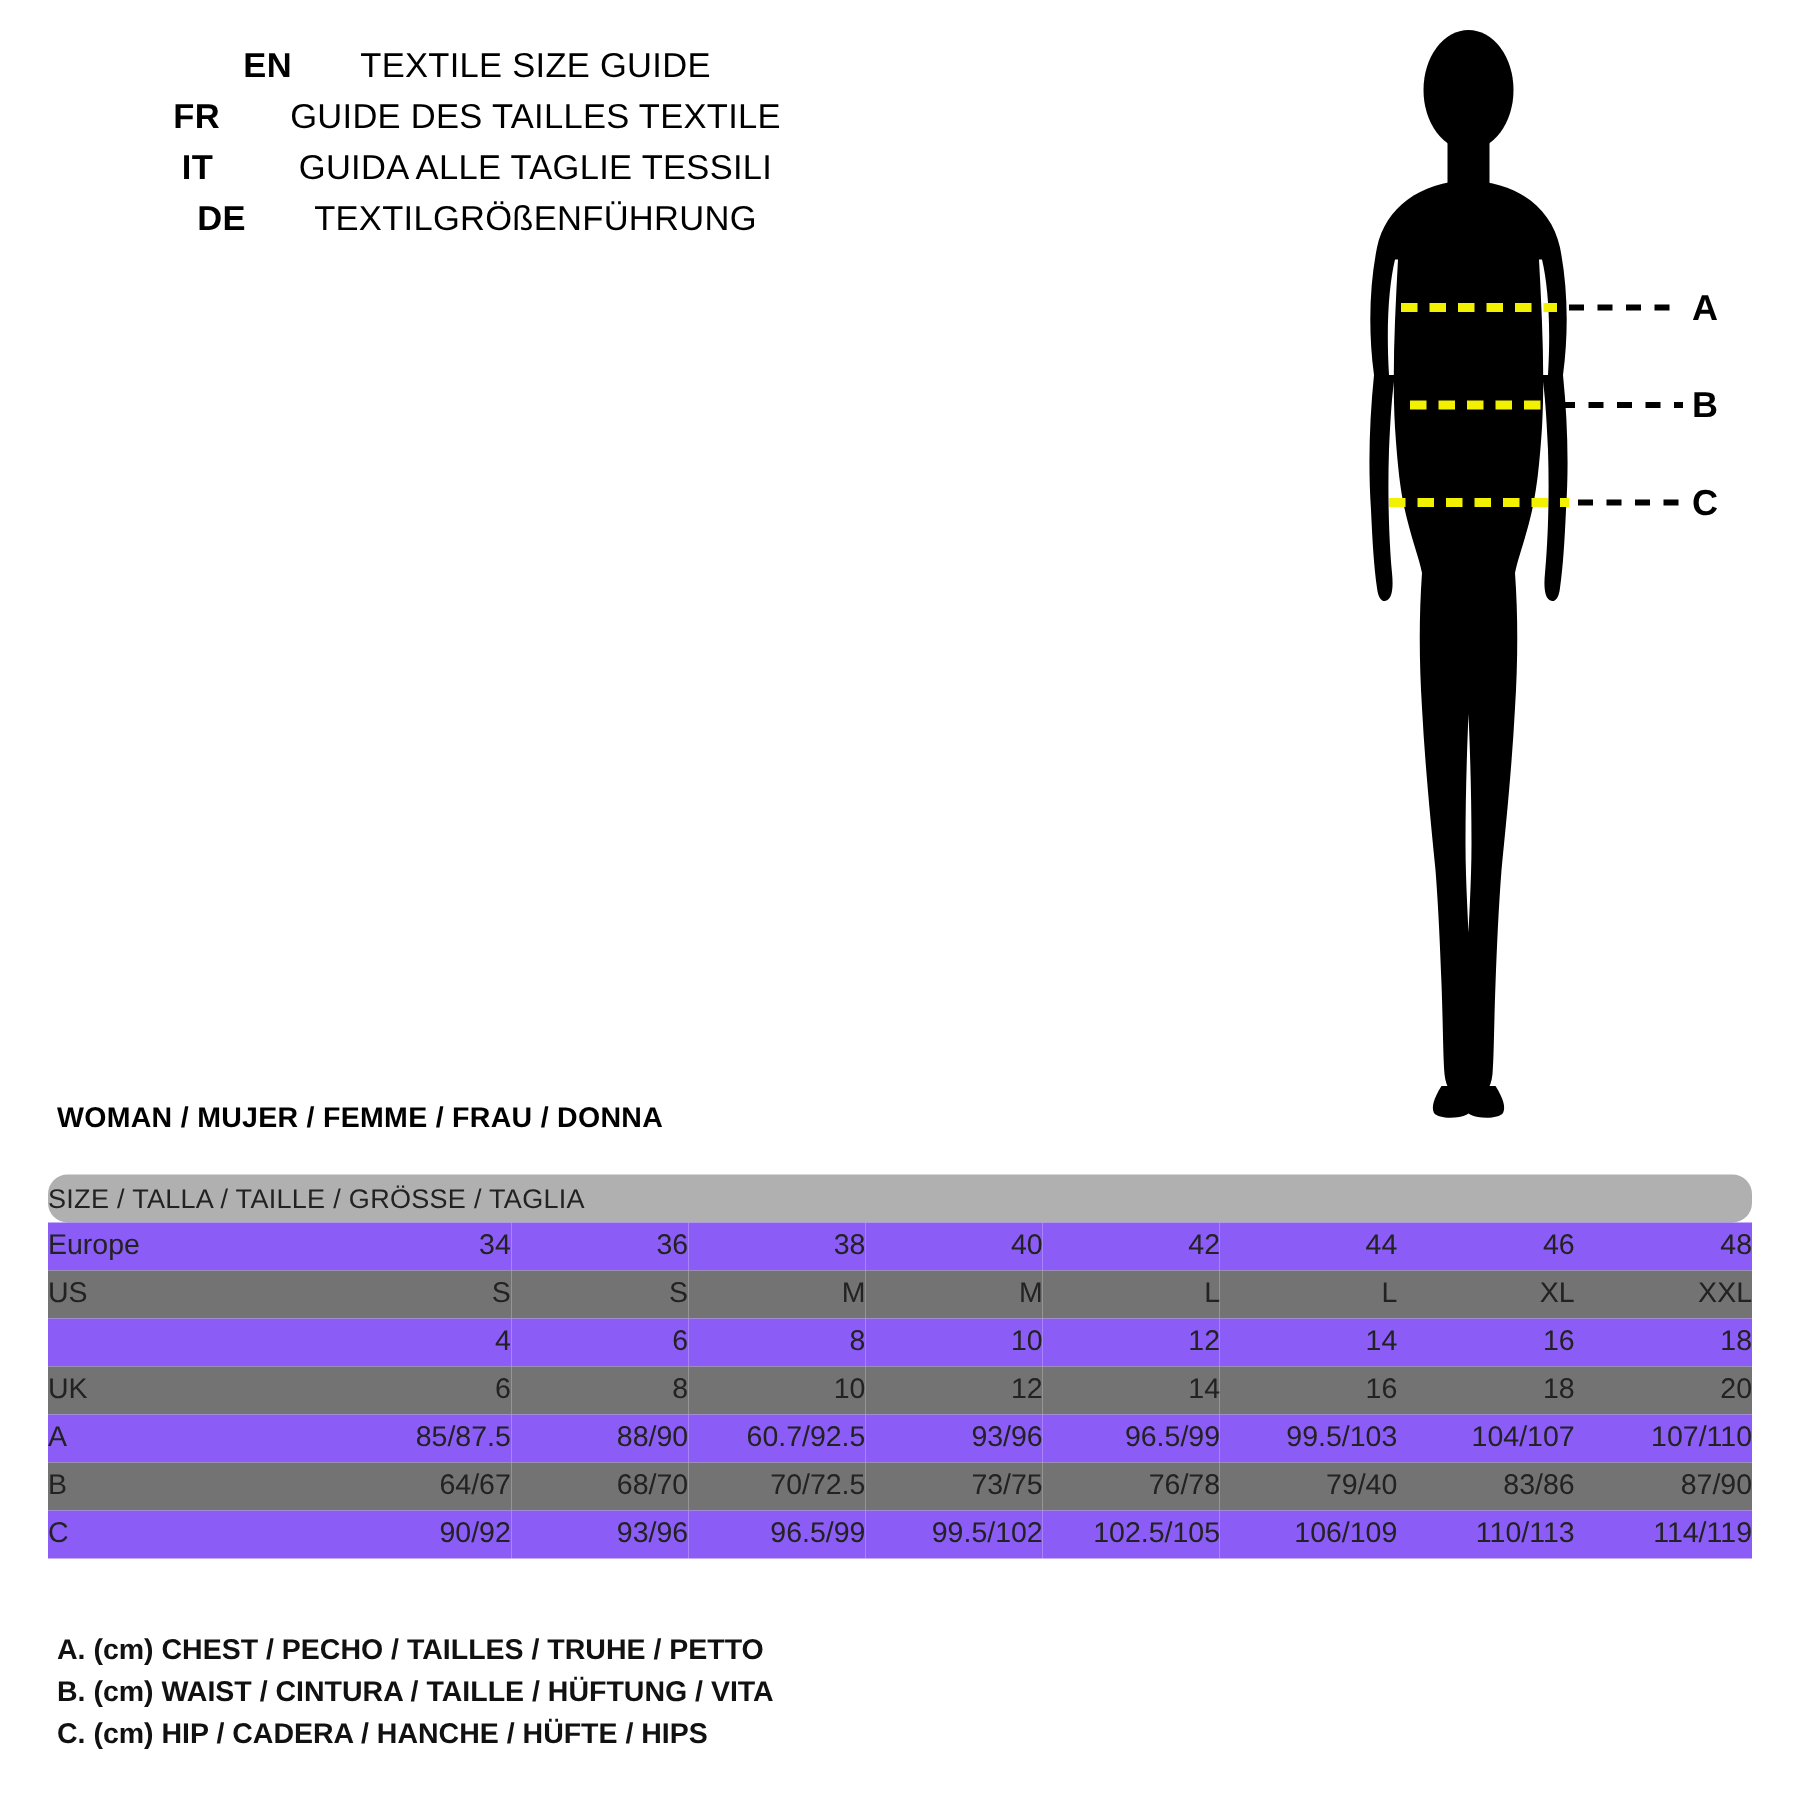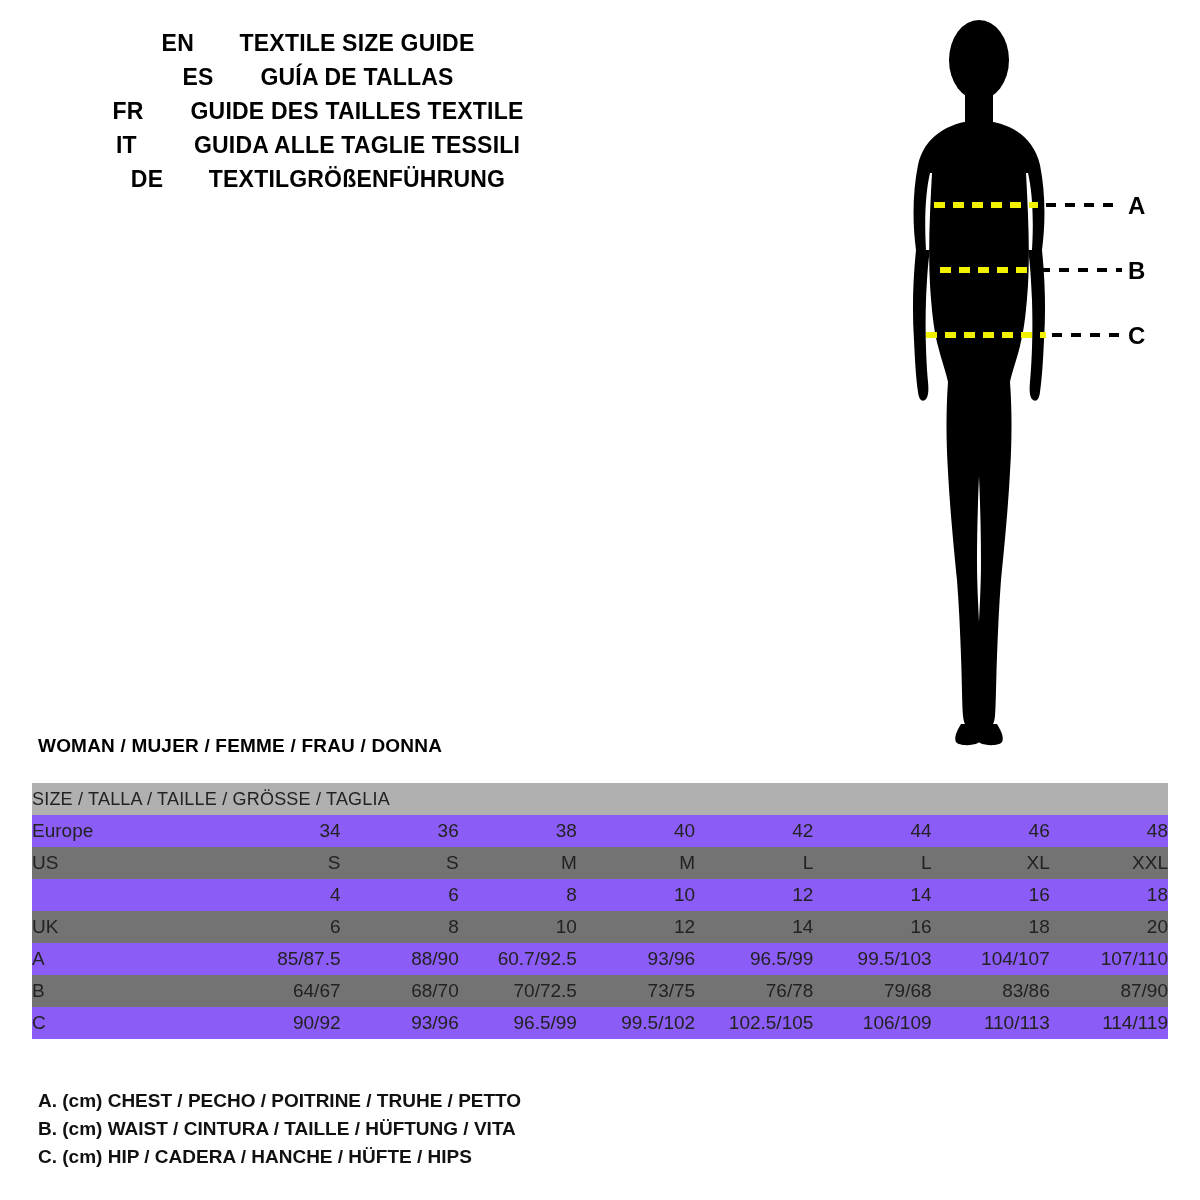--- a/index.html
+++ b/index.html
@@ -31,21 +31,21 @@
   }
   .lang-code {
     width: 78px;
     font-size: 23px;
     font-weight: bold;
     letter-spacing: 0.3px;
     color: #000;
   }
   .lang-text {
     font-size: 23px;
-    font-weight: bold;
+    font-weight: normal;
     letter-spacing: 0.2px;
     color: #000;
     white-space: nowrap;
   }
 
   
   .figure-wrap {
     position: absolute;
     left: 860px;
     top: 10px;
@@ -86,20 +86,21 @@
     font-weight: normal;
     color: #222;
   }
   .row-header td {
     background: #b0b0b0;
     font-weight: bold;
     font-size: 18px;
     color: #111;
     letter-spacing: 0.2px;
     height: 30px;
+    border-radius: 13px;
   }
   .row-light td { background: #8b5cf6; }
   .row-dark td  { background: #737373; }
 
   td.label-cell {
     text-align: left;
     padding-left: 10px;
     width: 190px;
   }
   td.val-cell {
@@ -119,24 +120,20 @@
   }
   .notes div { white-space: nowrap; }
 </style>
 </head>
 <body>
 
 <div class="lang-block">
   <div class="lang-row">
     <span class="lang-code">EN</span>
     <span class="lang-text">TEXTILE SIZE GUIDE</span>
-  </div>
-  <div class="lang-row">
-    <span class="lang-code">ES</span>
-    <span class="lang-text">GUÍA DE TALLAS</span>
   </div>
   <div class="lang-row">
     <span class="lang-code">FR</span>
     <span class="lang-text">GUIDE DES TAILLES TEXTILE</span>
   </div>
   <div class="lang-row">
     <span class="lang-code">IT</span>
     <span class="lang-text">GUIDA ALLE TAGLIE TESSILI</span>
   </div>
   <div class="lang-row">
@@ -294,36 +291,36 @@
       <td class="val-cell">107/110</td>
     </tr>
 
     <tr class="row-dark">
       <td class="label-cell">B</td>
       <td class="val-cell">64/67</td>
       <td class="val-cell">68/70</td>
       <td class="val-cell">70/72.5</td>
       <td class="val-cell">73/75</td>
       <td class="val-cell">76/78</td>
-      <td class="val-cell">79/68</td>
+      <td class="val-cell">79/40</td>
       <td class="val-cell">83/86</td>
       <td class="val-cell">87/90</td>
     </tr>
 
     <tr class="row-light">
       <td class="label-cell">C</td>
       <td class="val-cell">90/92</td>
       <td class="val-cell">93/96</td>
       <td class="val-cell">96.5/99</td>
       <td class="val-cell">99.5/102</td>
       <td class="val-cell">102.5/105</td>
       <td class="val-cell">106/109</td>
       <td class="val-cell">110/113</td>
       <td class="val-cell">114/119</td>
     </tr>
   </tbody>
 </table>
 
 <div class="notes">
-  <div>A. (cm) CHEST / PECHO / POITRINE / TRUHE / PETTO</div>
+  <div>A. (cm) CHEST / PECHO / TAILLES / TRUHE / PETTO</div>
   <div>B. (cm) WAIST / CINTURA / TAILLE / HÜFTUNG / VITA</div>
   <div>C. (cm) HIP / CADERA / HANCHE / HÜFTE / HIPS</div>
 </div>
 
 </body></html>

